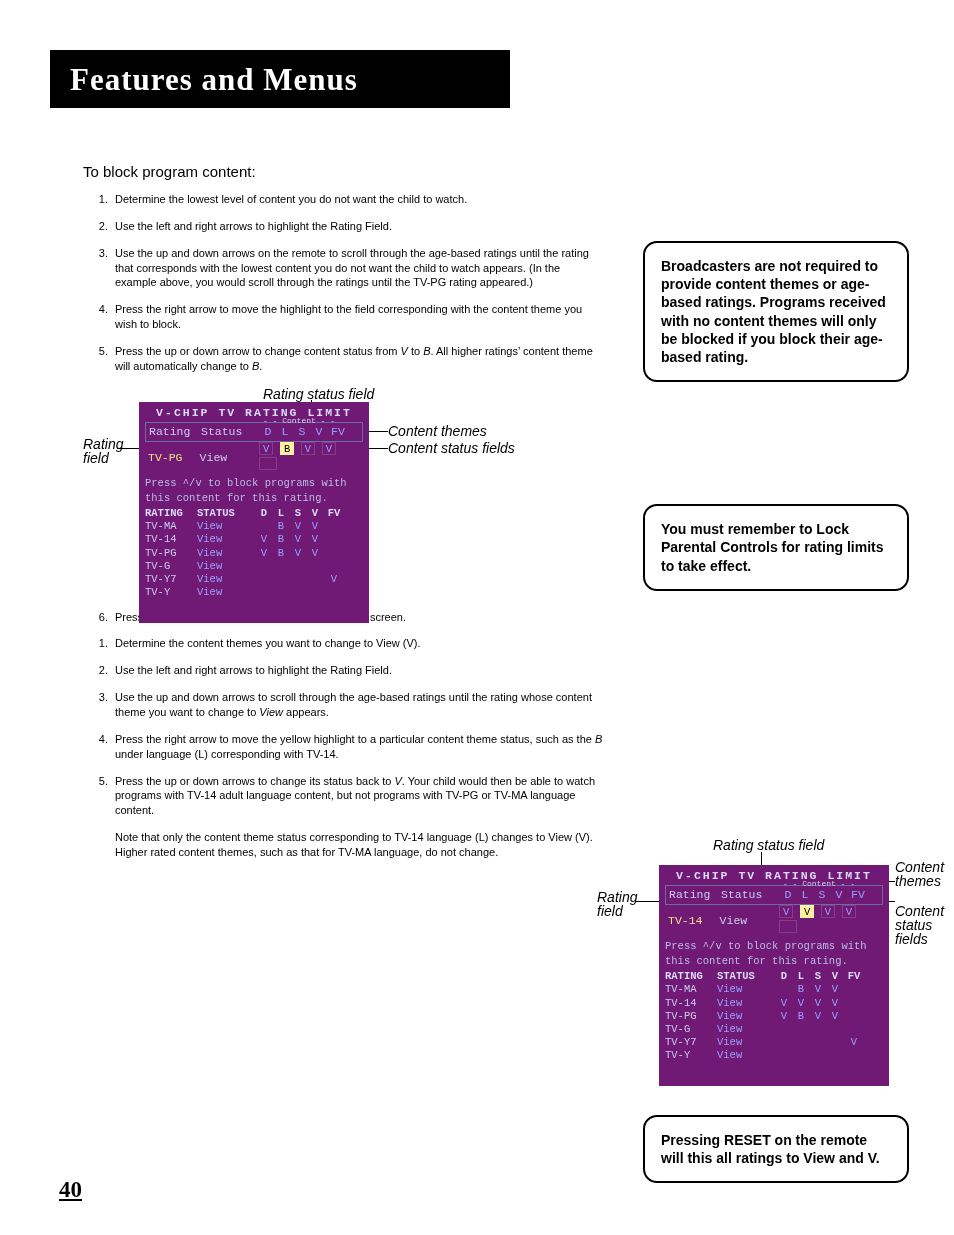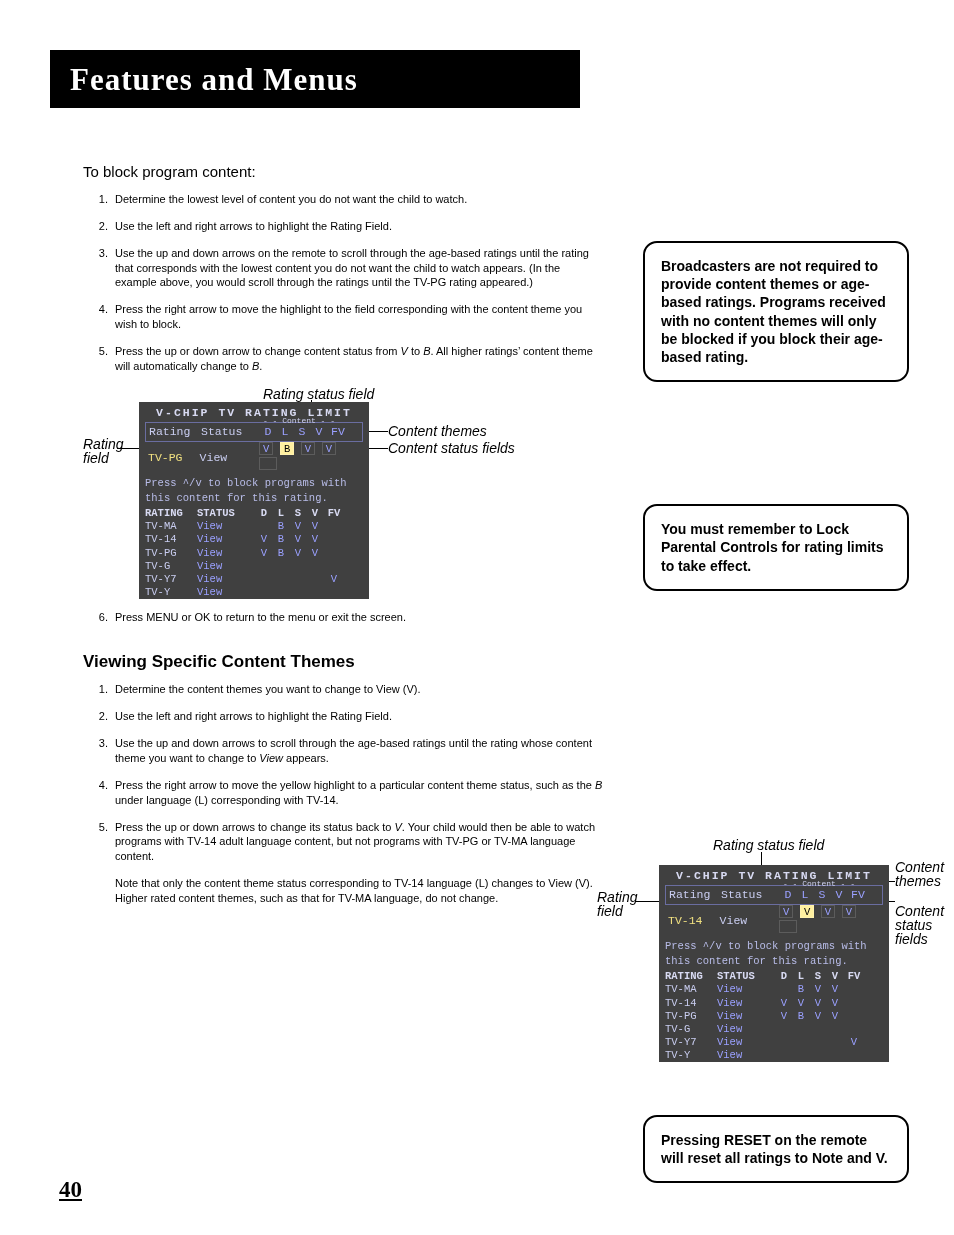--- a/index.html
+++ b/index.html
@@ -15,21 +15,21 @@
   .header-bar {
     background: #000;
     color: #fff;
     font-family: "Friz Quadrata","Trajan Pro","Palatino Linotype",Georgia,serif;
     font-weight: bold;
     font-size: 31px;
     letter-spacing: 1px;
     padding: 12px 20px 10px 20px;
     margin-left: -33px;
     margin-bottom: 55px;
-    width: 530px;
+    width: 460px;
   }
   .columns {
     display: flex;
     gap: 40px;
   }
   .left-col { flex: 0 0 520px; }
   .right-col { flex: 1; }
   p.intro { font-size: 15px; margin-bottom: 12px; }
   ol.steps {
     list-style: decimal;
@@ -79,23 +79,23 @@
   }
   .leader {
     position: absolute;
     background: #000;
   }
   .tv-screen {
     font-family: "OCR A Std","Lucida Console","Courier New",monospace;
     font-size: 11.5px;
     line-height: 1.25;
     color: #9aa0ff;
-    background: #404040;
+    background: #701a75;
     position: relative;
-    padding: 4px 6px 0 6px;
+    padding: 4px 6px 24px 6px;
   }
   .tv-screen.first { width: 230px; margin-left: 56px; }
   .tv-right-wrap { position: relative; }
   .tv-screen.second { width: 230px; margin-left: 16px; }
   .tv-title {
     color: #d8daf2;
     letter-spacing: 2px;
     font-weight: bold;
     text-align: center;
     margin-bottom: 2px;
@@ -295,21 +295,20 @@
               </span>
             </div>
           </div>
       </div>
     </div>
 
     <ol class="steps" start="6">
       <li>Press MENU or OK to return to the menu or exit the screen.</li>
     </ol>
 
-    <h3 class="subhead">Viewing Specific Content Themes</h3>
 
     <ol class="steps">
       <li>Determine the content themes you want to change to View (V).</li>
       <li>Use the left and right arrows to highlight the Rating Field.</li>
       <li>
         <span>Use the up and down arrows to scroll through the age-based ratings until the rating whose content theme you want to change to </span><span class="ital">View</span><span> appears.</span>
       </li>
       <li>
         <span>Press the right arrow to move the yellow highlight to a particular content theme status, such as the </span><span class="ital">B</span><span> under language (L) corresponding with TV-14.</span>
       </li>
@@ -458,18 +457,18 @@
                 <span></span>
                 <span></span>
                 <span class="fv"></span>
               </span>
             </div>
           </div>
       </div>
     </div>
 
     <div style="height:40px;"></div>
-    <div class="note-box">Pressing RESET on the remote will reset all ratings to Note and V.</div>
+    <div class="note-box">Pressing RESET on the remote will this all ratings to View and V.</div>
 
   </div>
 </div>
 
 <div class="page-num">40</div>
 
 </body></html>

